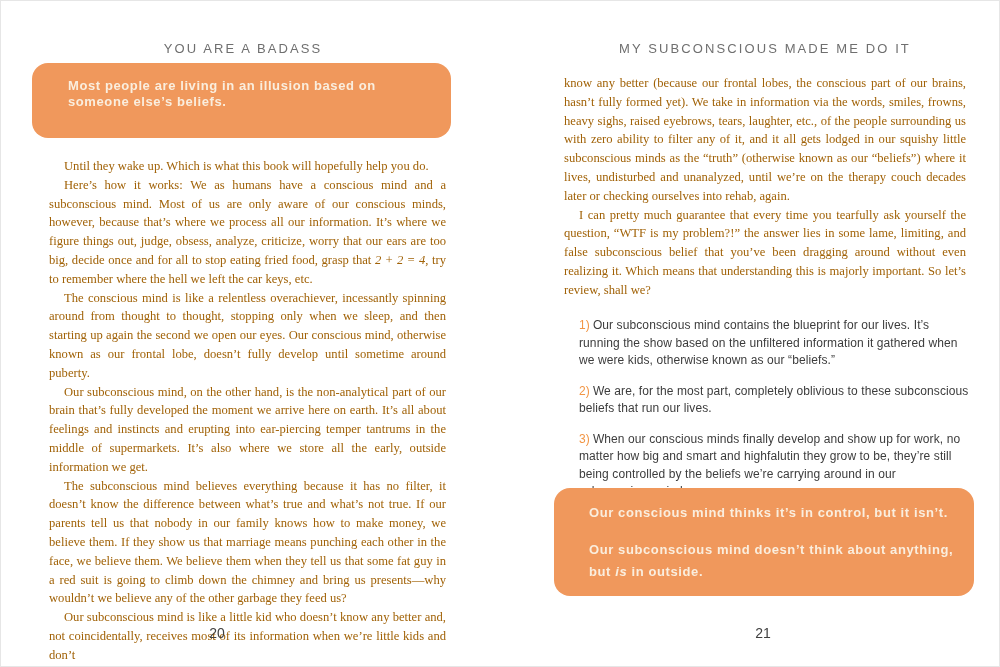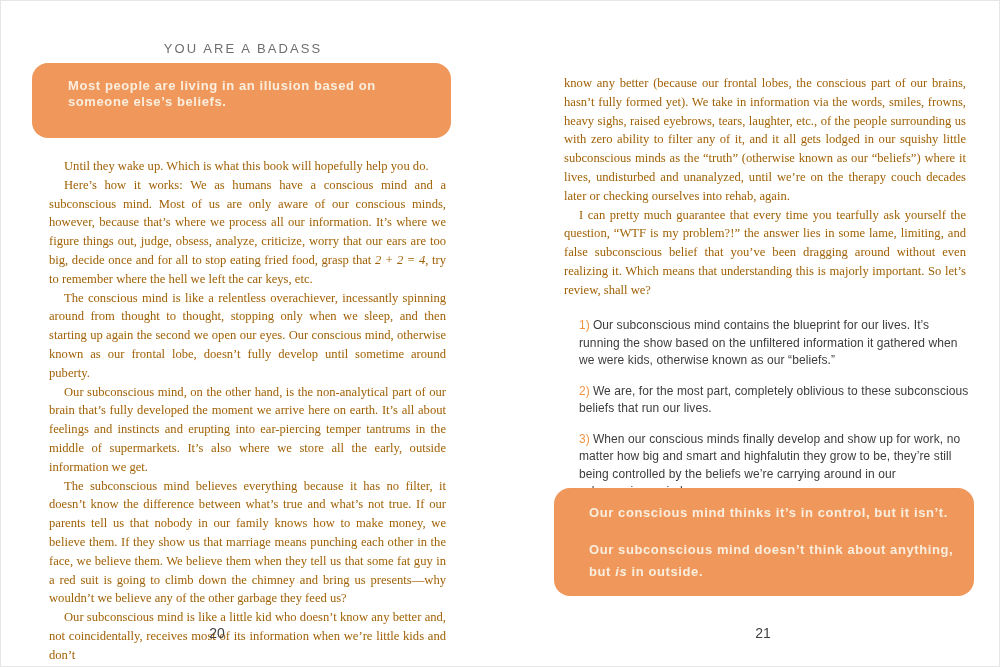--- a/index.html
+++ b/index.html
@@ -111,20 +111,21 @@
     <p class="para"><span>Until they wake up. Which is what this book will hopefully help you do.</span></p>
     <p class="para"><span>Here’s how it works: We as humans have a conscious mind and a subconscious mind. Most of us are only aware of our conscious minds, however, because that’s where we process all our information. It’s where we figure things out, judge, obsess, analyze, criticize, worry that our ears are too big, decide once and for all to stop eating fried food, grasp that </span><i>2 + 2 = 4</i><span>, try to remember where the hell we left the car keys, etc.</span></p>
     <p class="para"><span>The conscious mind is like a relentless overachiever, incessantly spinning around from thought to thought, stopping only when we sleep, and then starting up again the second we open our eyes. Our conscious mind, otherwise known as our frontal lobe, doesn’t fully develop until sometime around puberty.</span></p>
     <p class="para"><span>Our subconscious mind, on the other hand, is the non-analytical part of our brain that’s fully developed the moment we arrive here on earth. It’s all about feelings and instincts and erupting into ear-piercing temper tantrums in the middle of supermarkets. It’s also where we store all the early, outside information we get.</span></p>
     <p class="para"><span>The subconscious mind believes everything because it has no filter, it doesn’t know the difference between what’s true and what’s not true. If our parents tell us that nobody in our family knows how to make money, we believe them. If they show us that marriage means punching each other in the face, we believe them. We believe them when they tell us that some fat guy in a red suit is going to climb down the chimney and bring us presents—why wouldn’t we believe any of the other garbage they feed us?</span></p>
     <p class="para"><span>Our subconscious mind is like a little kid who doesn’t know any better and, not coincidentally, receives most of its information when we’re little kids and don’t</span></p>
   </div>
 
   <div class="folio" id="folio-left">20</div>
 
+  <div class="running-head" id="head-right">MY SUBCONSCIOUS MADE ME DO IT</div>
 
   <div class="body-text" id="body-right">
     <p class="para no-indent"><span>know any better (because our frontal lobes, the conscious part of our brains, hasn’t fully formed yet). We take in information via the words, smiles, frowns, heavy sighs, raised eyebrows, tears, laughter, etc., of the people surrounding us with zero ability to filter any of it, and it all gets lodged in our squishy little subconscious minds as the “truth” (otherwise known as our “beliefs”) where it lives, undisturbed and unanalyzed, until we’re on the therapy couch decades later or checking ourselves into rehab, again.</span></p>
     <p class="para"><span>I can pretty much guarantee that every time you tearfully ask yourself the question, “WTF is my problem?!” the answer lies in some lame, limiting, and false subconscious belief that you’ve been dragging around without even realizing it. Which means that understanding this is majorly important. So let’s review, shall we?</span></p>
   </div>
 
   <ol class="review-list">
     <li class="review-item"><span class="review-num">1)</span><span>Our subconscious mind contains the blueprint for our lives. It’s running the show based on the unfiltered information it gathered when we were kids, otherwise known as our “beliefs.”</span></li>
     <li class="review-item"><span class="review-num">2)</span><span>We are, for the most part, completely oblivious to these subconscious beliefs that run our lives.</span></li>
     <li class="review-item"><span class="review-num">3)</span><span>When our conscious minds finally develop and show up for work, no matter how big and smart and highfalutin they grow to be, they’re still being controlled by the beliefs we’re carrying around in our subconscious minds.</span></li>

